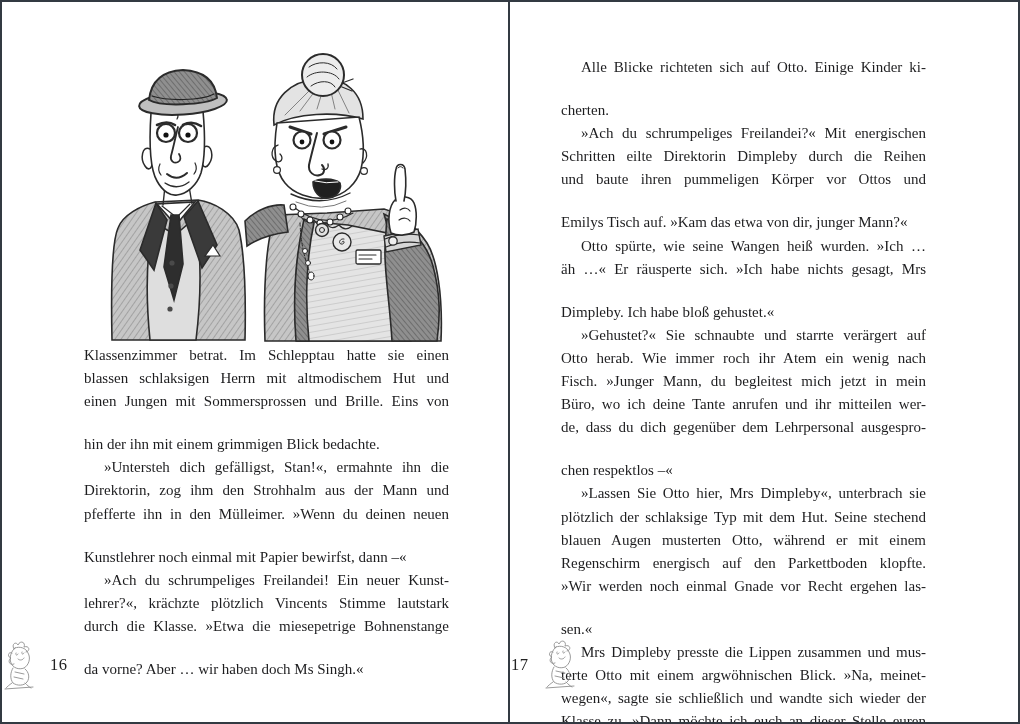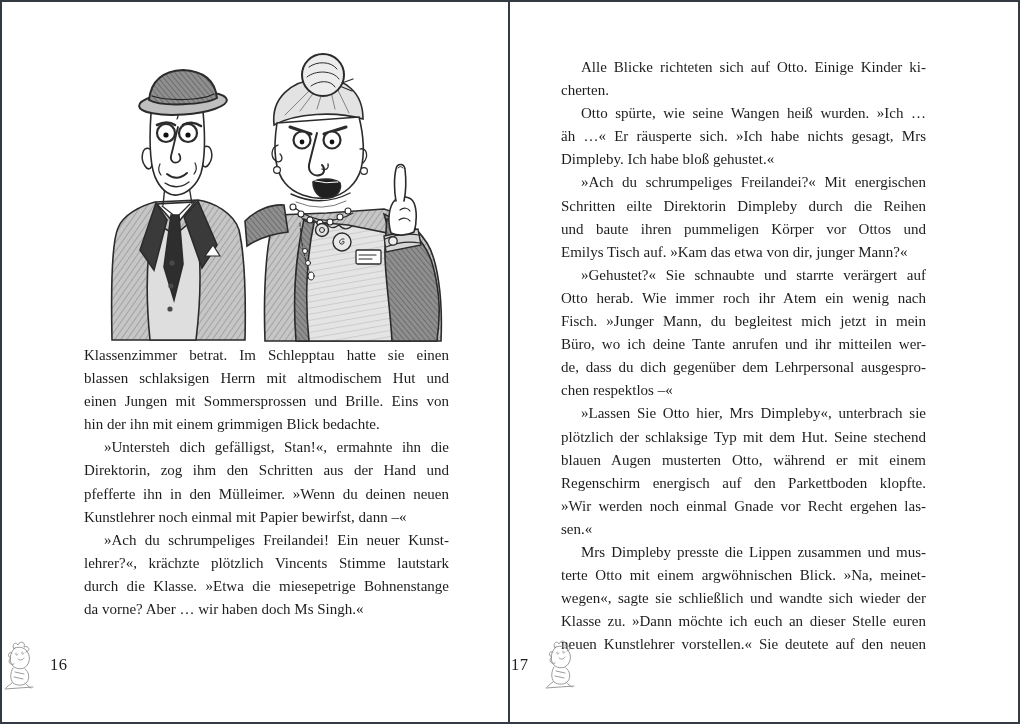--- a/index.html
+++ b/index.html
@@ -15,21 +15,21 @@
   .page.right { left:511px; width:509px; }
 
   .illustration { position:absolute; left:95px; top:53px; width:360px; height:290px; }
 
   .text-block { position:absolute; width:365px; }
   .text-block.tleft  { left:84px;  top:344px; }
   .text-block.tright { left:50px;  top:56px; }
 
   .line { font-size:15px; line-height:23.1px; text-align:justify; text-align-last:justify; white-space:normal; color:#1d1d1f; }
   .line.ind { text-indent:20px; }
-  .line.end { text-align-last:left; }
+  .line.end { text-align-last:left;margin-top:20px; }
 
   .footer { position:absolute; left:0; width:100%; top:636px; height:58px;
             display:flex; align-items:center; justify-content:flex-start; gap:10px; }
   .pagenum { font-size:16.5px; color:#222; letter-spacing:0.5px; }
   .doodle { width:40px; height:52px; display:inline-block; }
 </style>
 </head>
 <body>
 
 <div class="spread">
@@ -186,21 +186,21 @@
 
     <div class="text-block tleft" id="text-left">
         <div>
           <div class="line">Klassenzimmer betrat. Im Schlepptau hatte sie einen</div>
           <div class="line">blassen schlaksigen Herrn mit altmodischem Hut und</div>
           <div class="line">einen Jungen mit Sommersprossen und Brille. Eins von</div>
           <div class="line end">hin der ihn mit einem grimmigen Blick bedachte.</div>
         </div>
         <div>
           <div class="line ind">»Untersteh dich gefälligst, Stan!«, ermahnte ihn die</div>
-          <div class="line">Direktorin, zog ihm den Schritten aus der Hand und</div>
+          <div class="line">Direktorin, zog ihm den Strohhalm aus der Mann und</div>
           <div class="line">pfefferte ihn in den Mülleimer. »Wenn du deinen neuen</div>
           <div class="line end">Kunstlehrer noch einmal mit Papier bewirfst, dann –«</div>
         </div>
         <div>
           <div class="line ind">»Ach du schrumpeliges Freilandei! Ein neuer Kunst-</div>
           <div class="line">lehrer?«, krächzte plötzlich Vincents Stimme lautstark</div>
           <div class="line">durch die Klasse. »Etwa die miesepetrige Bohnenstange</div>
           <div class="line end">da vorne? Aber … wir haben doch Ms Singh.«</div>
         </div>
       </div>
@@ -224,29 +224,29 @@
     </div>
   </div>
 
   <div class="page right">
     <div class="text-block tright" id="text-right">
         <div>
           <div class="line ind">Alle Blicke richteten sich auf Otto. Einige Kinder ki-</div>
           <div class="line end">cherten.</div>
         </div>
         <div>
-          <div class="line ind">Otto spürte, wie seine Wangen heiß wurden. »Ich …</div>
-          <div class="line">äh …« Er räusperte sich. »Ich habe nichts gesagt, Mrs</div>
-          <div class="line end">Dimpleby. Ich habe bloß gehustet.«</div>
-        </div>
-        <div>
           <div class="line ind">»Ach du schrumpeliges Freilandei?« Mit energischen</div>
           <div class="line">Schritten eilte Direktorin Dimpleby durch die Reihen</div>
           <div class="line">und baute ihren pummeligen Körper vor Ottos und</div>
           <div class="line end">Emilys Tisch auf. »Kam das etwa von dir, junger Mann?«</div>
+        </div>
+        <div>
+          <div class="line ind">Otto spürte, wie seine Wangen heiß wurden. »Ich …</div>
+          <div class="line">äh …« Er räusperte sich. »Ich habe nichts gesagt, Mrs</div>
+          <div class="line end">Dimpleby. Ich habe bloß gehustet.«</div>
         </div>
         <div>
           <div class="line ind">»Gehustet?« Sie schnaubte und starrte verärgert auf</div>
           <div class="line">Otto herab. Wie immer roch ihr Atem ein wenig nach</div>
           <div class="line">Fisch. »Junger Mann, du begleitest mich jetzt in mein</div>
           <div class="line">Büro, wo ich deine Tante anrufen und ihr mitteilen wer-</div>
           <div class="line">de, dass du dich gegenüber dem Lehrpersonal ausgespro-</div>
           <div class="line end">chen respektlos –«</div>
         </div>
         <div>

